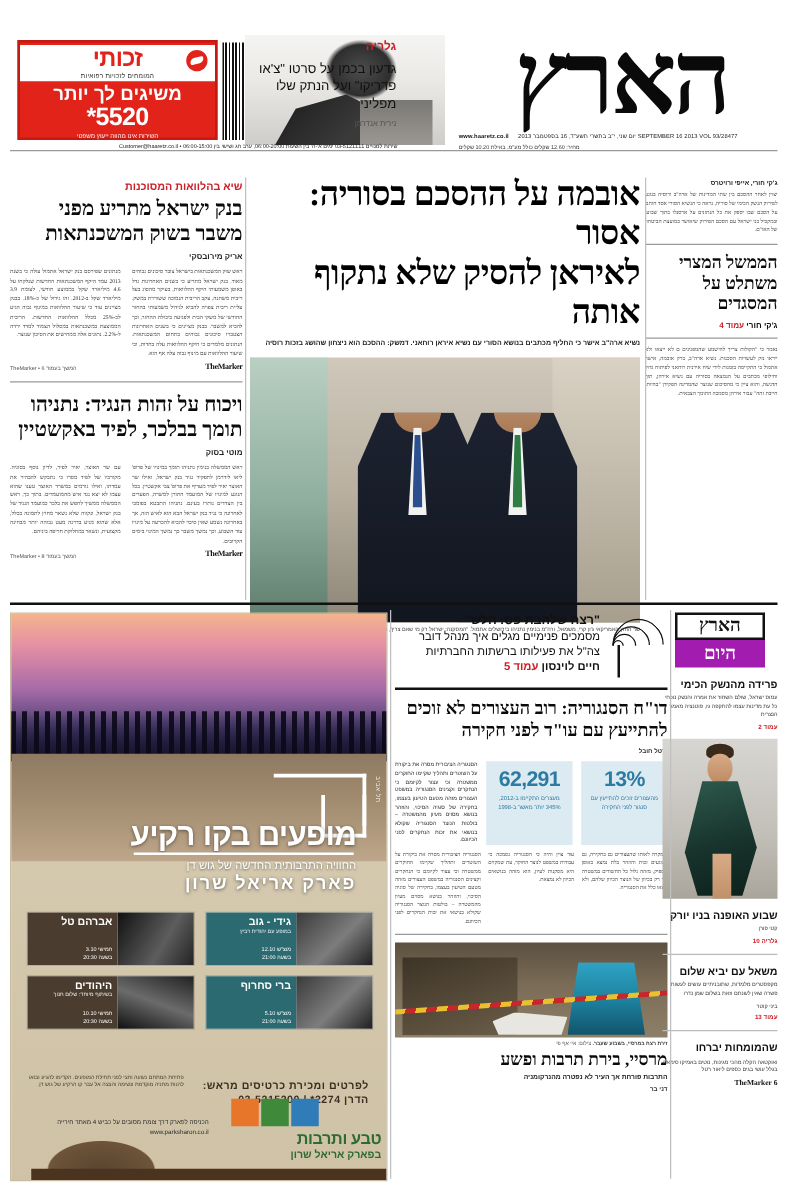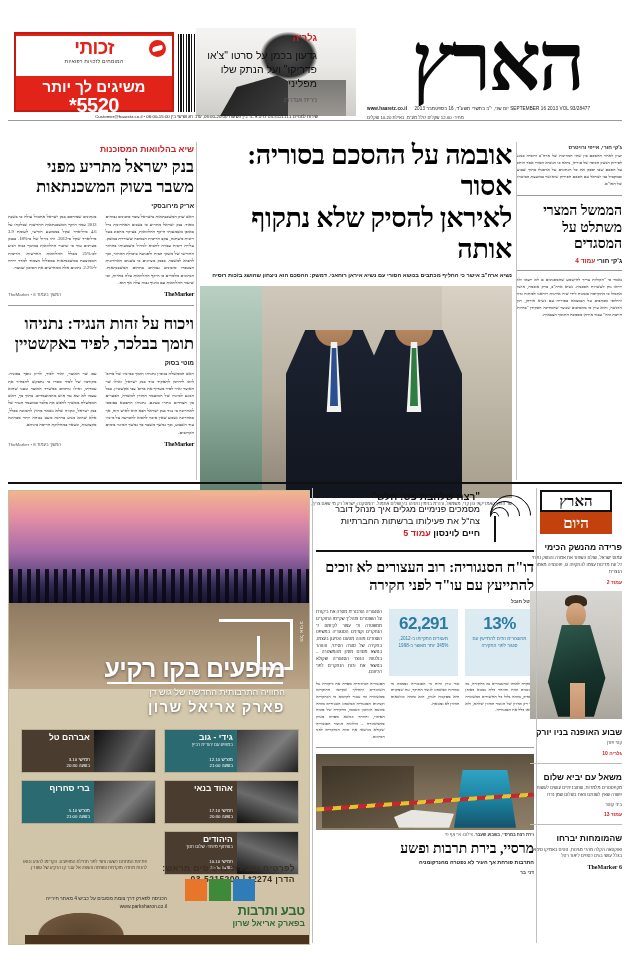--- a/index.html
+++ b/index.html
@@ -15,21 +15,21 @@
   .masthead { position: relative; height: 122px; width: 630px; background: #fff; }
 
   .ad-zechuti {
     position: absolute; left: 14px; top: 32px; width: 160px; height: 80px;
     background: #e2231a; border: 2px solid #c41a12; color: #fff;
     display: flex; flex-direction: column; align-items: center; justify-content: flex-start;
     padding-top: 2px;
   }
   .zech-top {
     width: 100%; background: #fff; color: #e2231a; text-align: center;
-    padding: 2px 0 12px; position: relative;
+    padding: 2px 0 1px; position: relative;
   }
   .zech-logo-name { font-size: 19px; font-weight: bold; letter-spacing: -0.5px; line-height: 1; }
   .zech-sub { font-size: 5.2px; color: #333; letter-spacing: 0.2px; margin-top: 1px; }
   .zech-hand {
     position: absolute; right: 6px; top: 4px; width: 17px; height: 17px;
     background: #e2231a; border-radius: 50%;
   }
   .zech-hand::after {
     content: ""; position: absolute; left: 3px; top: 6px; width: 11px; height: 5px;
     background: #fff; border-radius: 6px 2px 6px 2px; transform: rotate(-14deg);
@@ -329,21 +329,21 @@
 
   
   .right-rail { position: absolute; right: 8px; top: 2px; width: 92px; }
   .haaretz-today { display: flex; flex-direction: column; align-items: center; }
   .ht-top {
     width: 72px; height: 22px; border: 2px solid #111; background: #fff;
     display: flex; align-items: center; justify-content: center;
     font-family: "Liberation Serif", serif; font-size: 15px; font-weight: bold; color: #111;
   }
   .ht-bot {
-    width: 72px; height: 22px; background: #c2410c; color: #fff;
+    width: 72px; height: 22px; background: #a21caf; color: #fff;
     display: flex; align-items: center; justify-content: center;
     font-family: "Liberation Serif", serif; font-size: 15px; font-weight: bold;
   }
   .rail-item { text-align: right; margin-top: 8px; }
   .rail-head { font-size: 8.5px; font-weight: bold; line-height: 1.2; color: #111; }
   .rail-body { font-size: 4.4px; line-height: 1.55; color: #3a3a3a; margin-top: 3px; }
   .rail-pg { font-size: 5px; font-weight: bold; color: #cc2027; margin-top: 3px; }
   .rail-sep { height: 1px; background: #bbb; margin: 7px 0 0; }
   .rail-photo {
     width: 92px; height: 128px; margin-top: 6px; position: relative; overflow: hidden;
@@ -511,31 +511,20 @@
           <div class="show-info">
             <div class="show-name">אברהם טל</div>
             <div class="show-name2"></div>
             <div class="show-when">
               <div>חמישי 3.10</div>
               <div>בשעה 20:30</div>
             </div>
           </div>
         </div>
         <div class="show-card">
-          <div class="show-photo p3"></div>
-          <div class="show-info">
-            <div class="show-name">אהוד בנאי</div>
-            <div class="show-name2"></div>
-            <div class="show-when">
-              <div>חמישי 17.10</div>
-              <div>בשעה 20:30</div>
-            </div>
-          </div>
-        </div>
-        <div class="show-card">
           <div class="show-photo"></div>
           <div class="show-info teal">
             <div class="show-name">ברי סחרוף</div>
             <div class="show-name2"></div>
             <div class="show-when">
               <div>מוצ"ש 5.10</div>
               <div>בשעה 21:00</div>
             </div>
           </div>
         </div>

